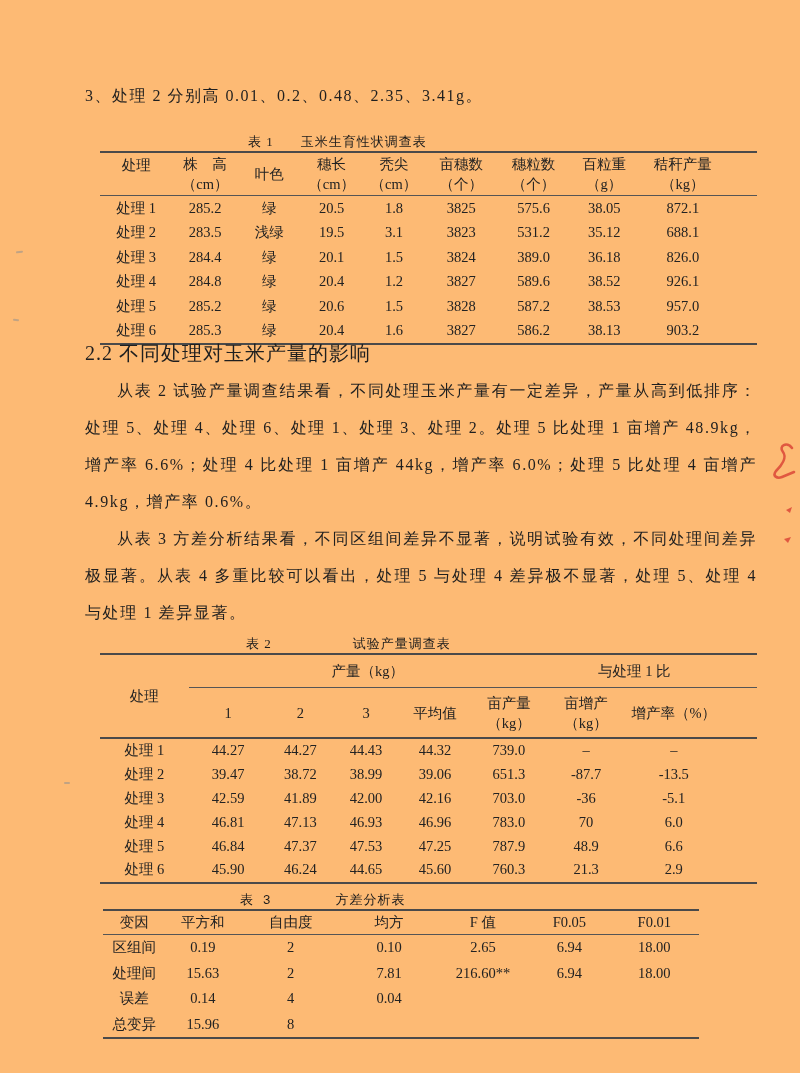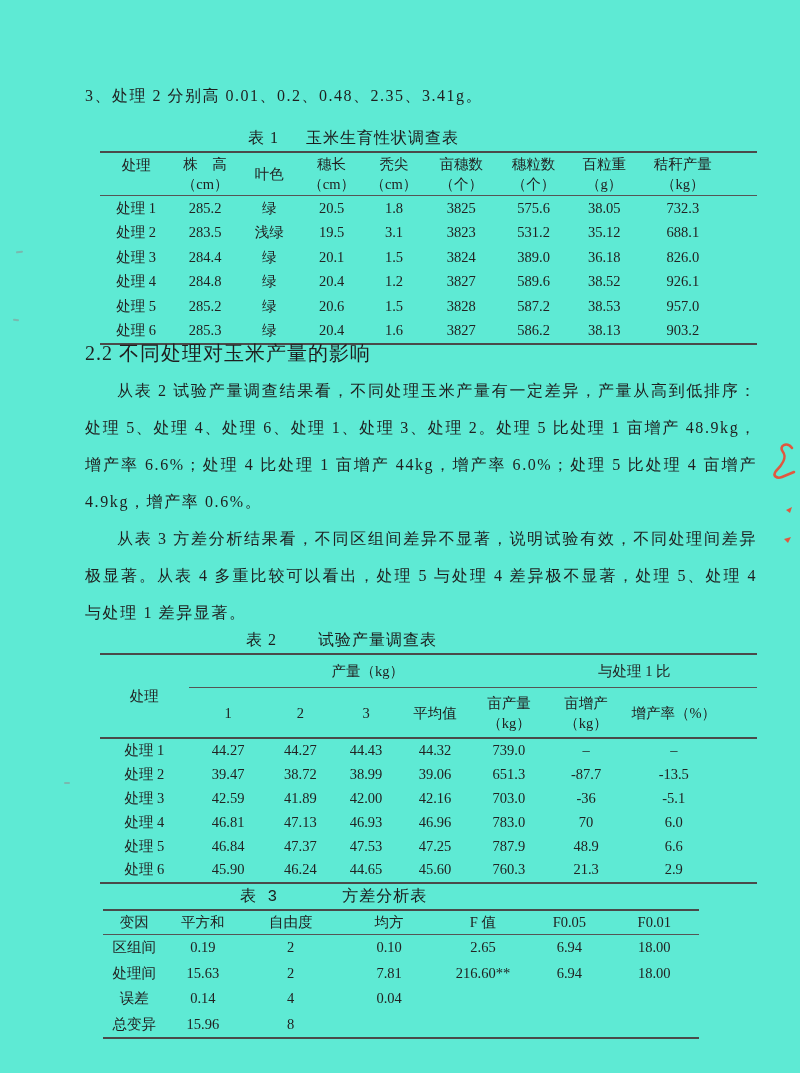--- a/index.html
+++ b/index.html
@@ -1,17 +1,17 @@
 <!DOCTYPE html>
 <html><head>
 <meta charset="utf-8">
 <style>
   html,body { margin:0; padding:0; background:#ffffff; }
   .page {
-    position:relative; width:800px; height:1073px; background:#5eead4;
+    position:relative; width:800px; height:1073px; background:#fdba74;
     font-family:"Liberation Serif","DejaVu Serif",serif; color:#1f1f1f; overflow:hidden;
   }
   
   .intro {
     position:absolute; top:88px; left:85px; width:672px; margin:0;
     font-size:16px; line-height:16px; letter-spacing:1.5px;
   }
   .textblock { position:absolute; top:335px; left:85px; width:672px; }
   .textblock h3 {
     margin:0; font-size:20px; font-weight:normal; line-height:37px; letter-spacing:1px;
@@ -19,25 +19,25 @@
   .para {
     margin:0; font-size:16px; line-height:37px; letter-spacing:1.6px;
     text-indent:2em; text-align:justify;
   }
   
   .tblock { position:absolute; }
   .t1block { top:126px; left:100px; width:657px; }
   .t2block { top:628px; left:100px; width:657px; }
   .t3block { top:884px; left:103px; width:596px; }
   .tbl-title {
-    display:flex; align-items:center; height:25px; font-size:16px;
+    display:flex; align-items:flex-end; height:25px; font-size:13px;
     letter-spacing:1px; color:#1c1c1c;
   }
   .t1block .tbl-title { padding-left:148px; gap:27px; }
-  .t2block .tbl-title { padding-left:146px; gap:41px; }
+  .t2block .tbl-title { padding-left:146px; gap:81px; }
   .t3block .tbl-title { padding-left:137px; gap:64px;font-family:Liberation Mono, monospace; }
   table.tbl {
     width:100%; border-collapse:collapse; table-layout:fixed;
     border-top:2px solid #4a4a4a; border-bottom:2px solid #4a4a4a;
   }
   .tbl th, .tbl td {
     font-weight:normal; text-align:center; vertical-align:middle;
     padding:0; font-size:14.5px; color:#222; overflow:hidden; white-space:nowrap;
   }
   .tbl th span { display:block; line-height:20px; }
@@ -130,21 +130,21 @@
       <tbody>
           <tr>
             <td>处理 1</td>
             <td>285.2</td>
             <td>绿</td>
             <td>20.5</td>
             <td>1.8</td>
             <td>3825</td>
             <td>575.6</td>
             <td>38.05</td>
-            <td>732.3</td>
+            <td>872.1</td>
           </tr>
           <tr>
             <td>处理 2</td>
             <td>283.5</td>
             <td>浅绿</td>
             <td>19.5</td>
             <td>3.1</td>
             <td>3823</td>
             <td>531.2</td>
             <td>35.12</td>

